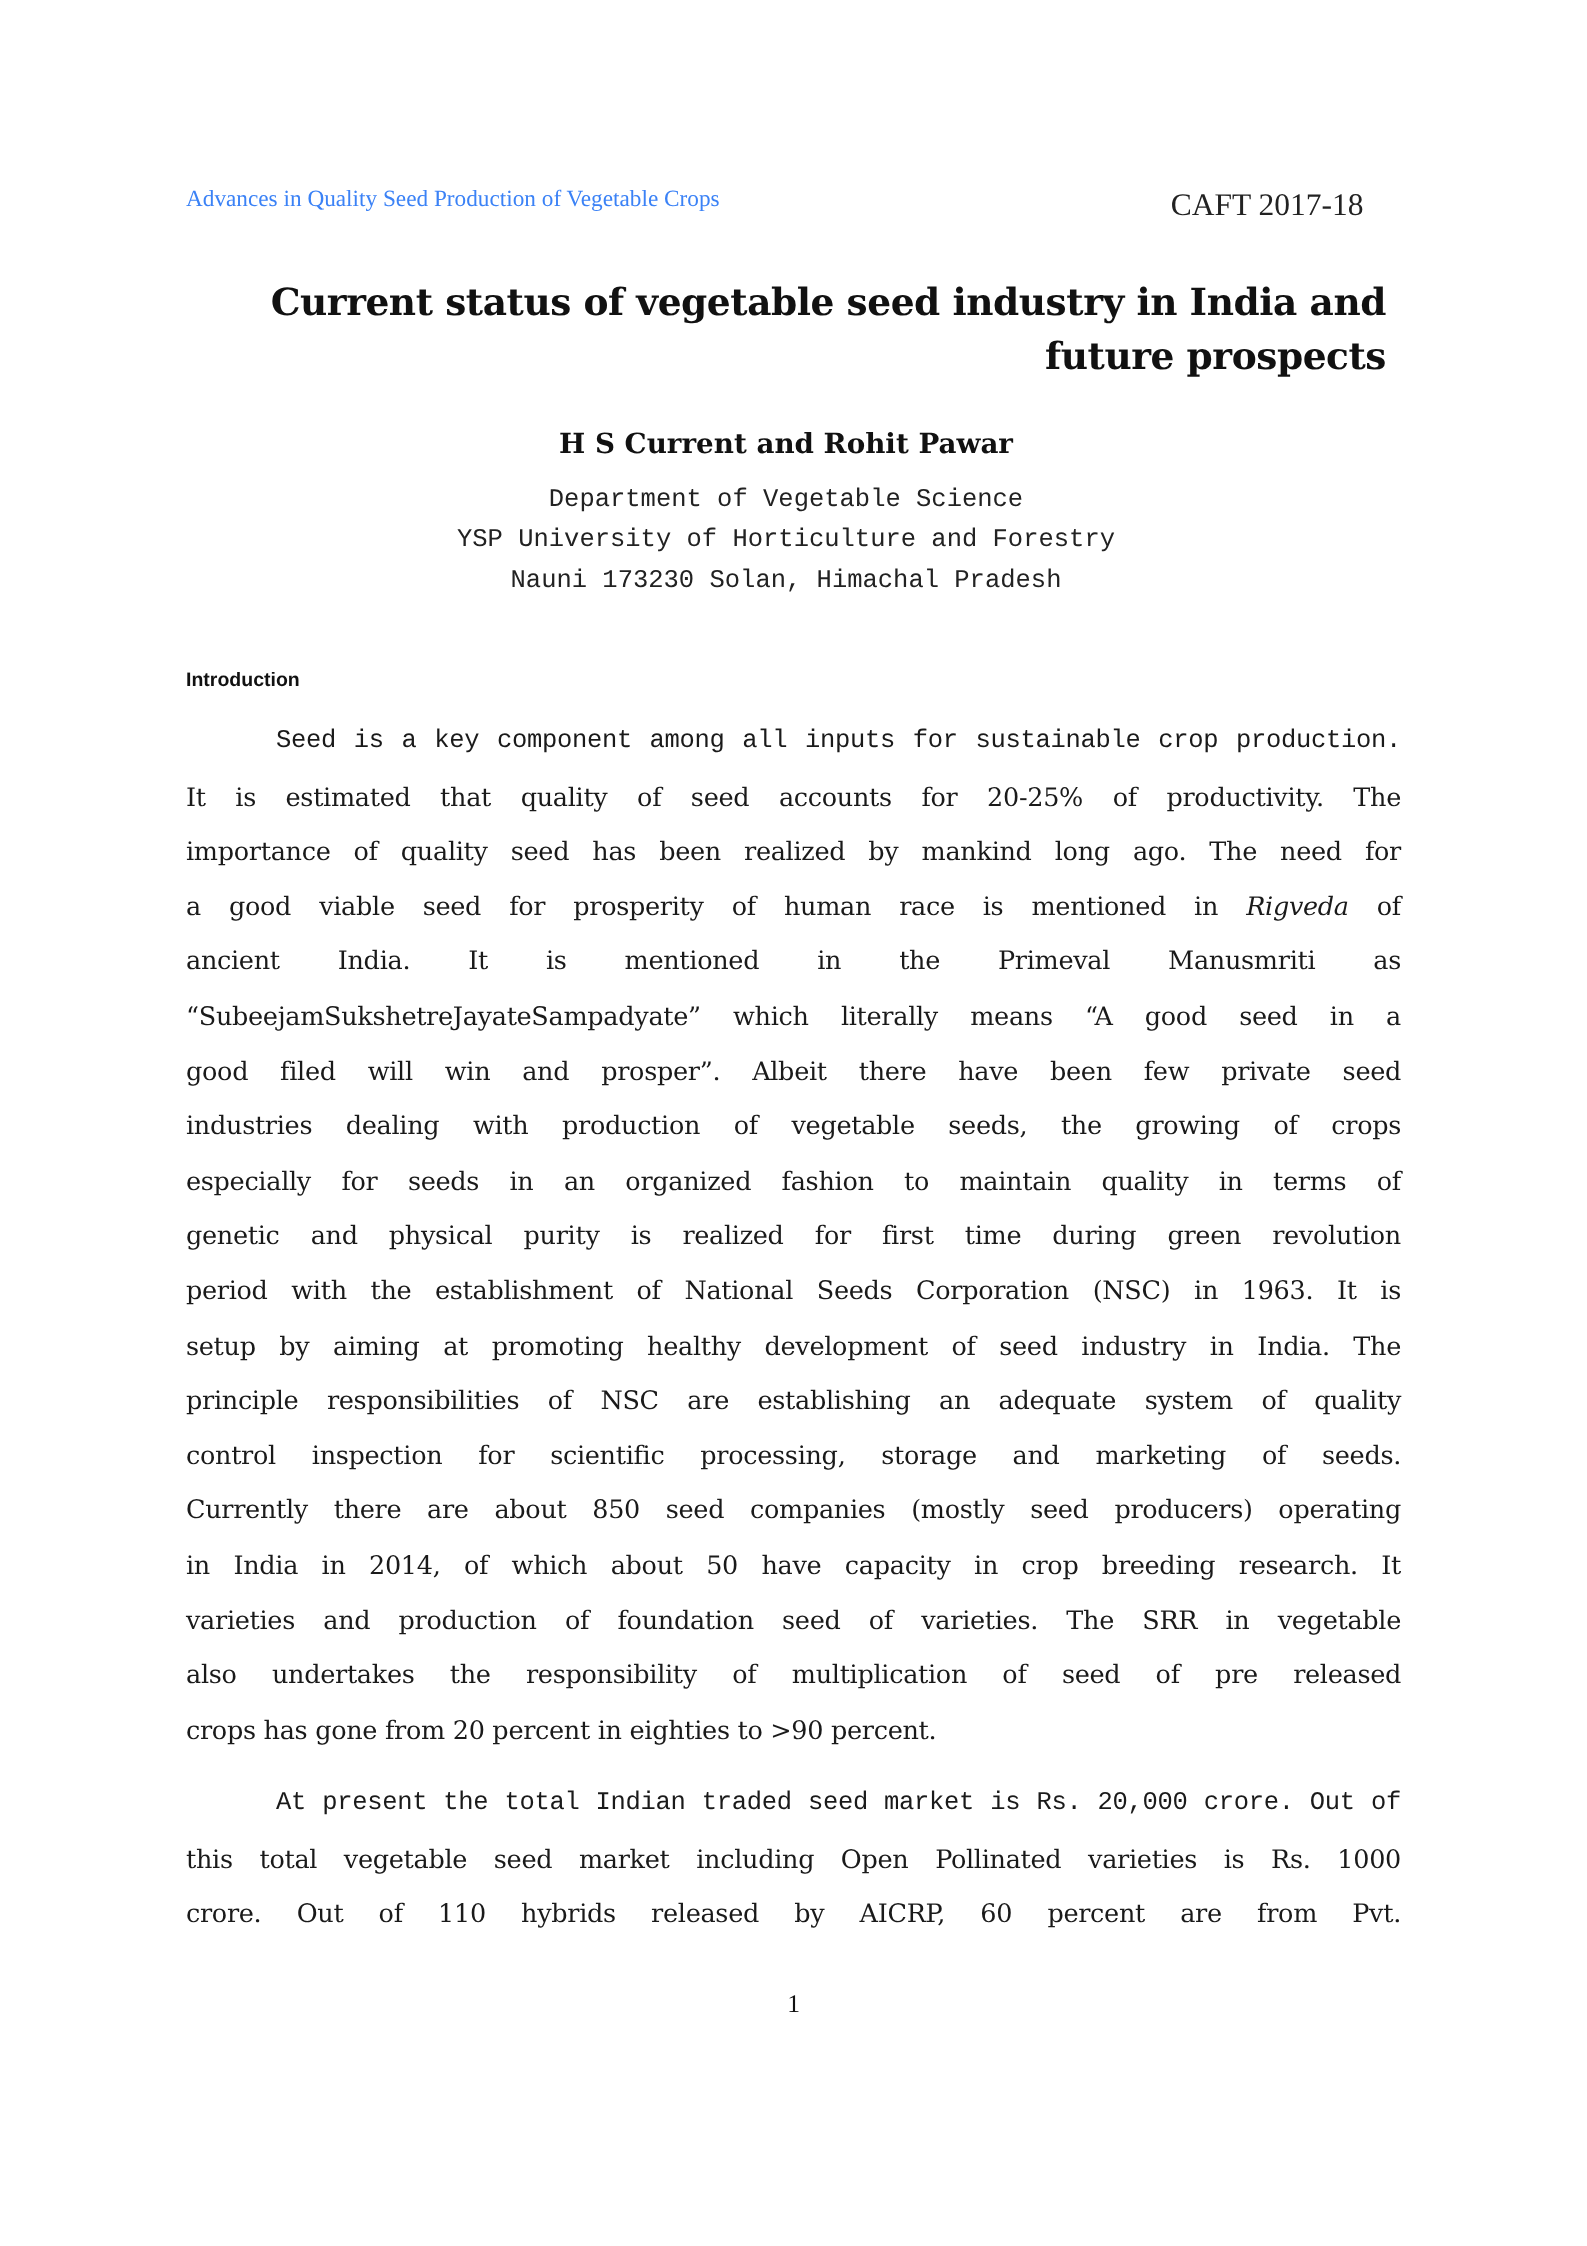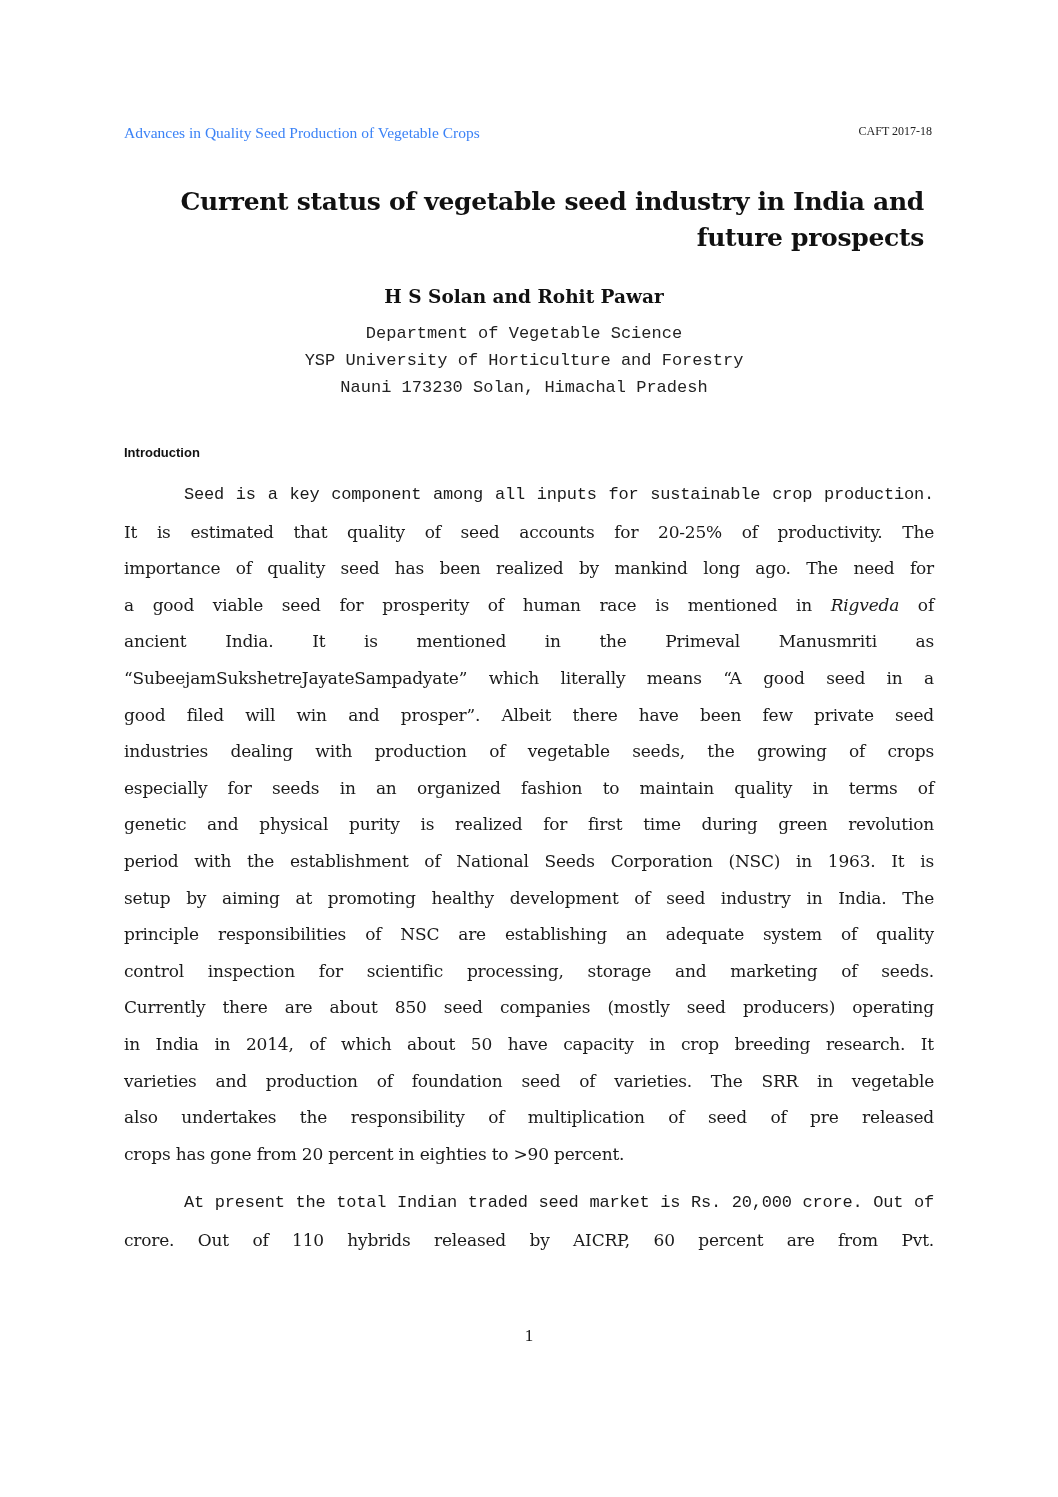--- a/index.html
+++ b/index.html
@@ -1,18 +1,18 @@
 <!DOCTYPE html>
 <html><head>
 <meta charset="utf-8">
 <style>
   html, body { margin: 0; padding: 0; background: #ffffff; }
   body { width: 1058px; height: 1497px; position: relative; overflow: hidden; color: #111; }
   .header-left { position: absolute; left: 124px; top: 124px; font-family: "Liberation Serif", serif; font-size: 15.5px; color: #3b82f6; }
-  .header-right { position: absolute; right: 126px; top: 124px; font-family: "Liberation Serif", serif; font-size: 12px; color: #222; }
+  .header-right { position: absolute; right: 149px; top: 124px; font-family: "Liberation Serif", serif; font-size: 21px; color: #222; }
   .title { position: absolute; left: 124px; width: 800px; top: 184px; text-align: right; font-family: "DejaVu Serif", serif; font-weight: bold; font-size: 25px; line-height: 36px; letter-spacing: -0.3px; }
   .authors { position: absolute; left: 124px; width: 800px; top: 286px; text-align: center; font-family: "DejaVu Serif", serif; font-weight: bold; font-size: 18.5px; }
   .affil { position: absolute; left: 124px; width: 800px; top: 320px; text-align: center; font-family: Liberation Mono, monospace; font-size: 17px; line-height: 27px; color: #222; }
   .affil div { display: block; }
   .section { position: absolute; left: 124px; top: 445px; font-family: Liberation Sans, sans-serif; font-weight: bold; font-size: 13px; }
   .para { position: absolute; left: 124px; width: 810px; font-family: "DejaVu Serif", serif; font-size: 17px; line-height: 36.6px; text-align: justify; color: #1a1a1a; letter-spacing: -0.2px; }
   .para .line { display: block; text-align: justify; text-align-last: justify; white-space: nowrap; overflow: visible; }
   .para .line.last { text-align-last: left; }
   .para .indent { padding-left: 60px; font-family: Liberation Mono, monospace; }
   .p1 { top: 477px; }
@@ -24,21 +24,21 @@
 <body>
 
 <div class="header-left">Advances in Quality Seed Production of Vegetable Crops</div>
 <div class="header-right">CAFT 2017-18</div>
 
 <div class="title">
   <div>Current status of vegetable seed industry in India and</div>
   <div>future prospects</div>
 </div>
 
-<div class="authors">H S Solan and Rohit Pawar</div>
+<div class="authors">H S Current and Rohit Pawar</div>
 
 <div class="affil">
   <div>Department of Vegetable Science</div>
   <div>YSP University of Horticulture and Forestry</div>
   <div>Nauni 173230 Solan, Himachal Pradesh</div>
 </div>
 
 <div class="section">Introduction</div>
 
 <div class="para p1">
@@ -58,16 +58,17 @@
   <span class="line">control inspection for scientific processing, storage and marketing of seeds.</span>
   <span class="line">Currently there are about 850 seed companies (mostly seed producers) operating</span>
   <span class="line">in India in 2014, of which about 50 have capacity in crop breeding research. It</span>
   <span class="line">varieties and production of foundation seed of varieties. The SRR in vegetable</span>
   <span class="line">also undertakes the responsibility of multiplication of seed of pre released</span>
   <span class="line last">crops has gone from 20 percent in eighties to &gt;90 percent.</span>
 </div>
 
 <div class="para p2">
   <span class="line indent">At present the total Indian traded seed market is Rs. 20,000 crore. Out of</span>
+  <span class="line">this total vegetable seed market including Open Pollinated varieties is Rs. 1000</span>
   <span class="line">crore. Out of 110 hybrids released by AICRP, 60 percent are from Pvt.</span>
 </div>
 
 <div class="page-number">1</div>
 
 </body></html>

